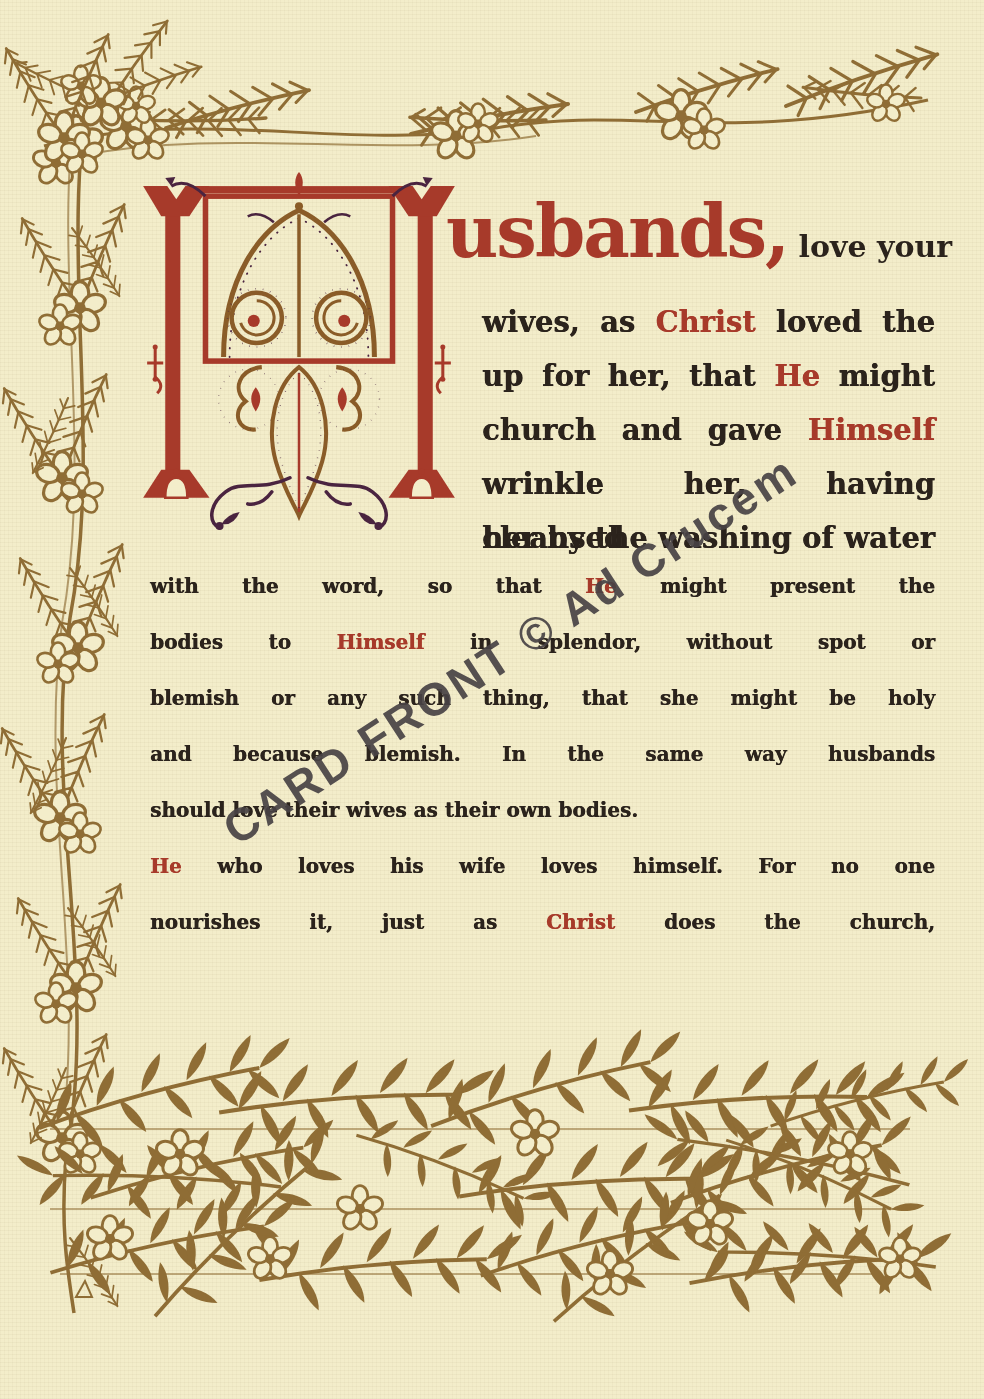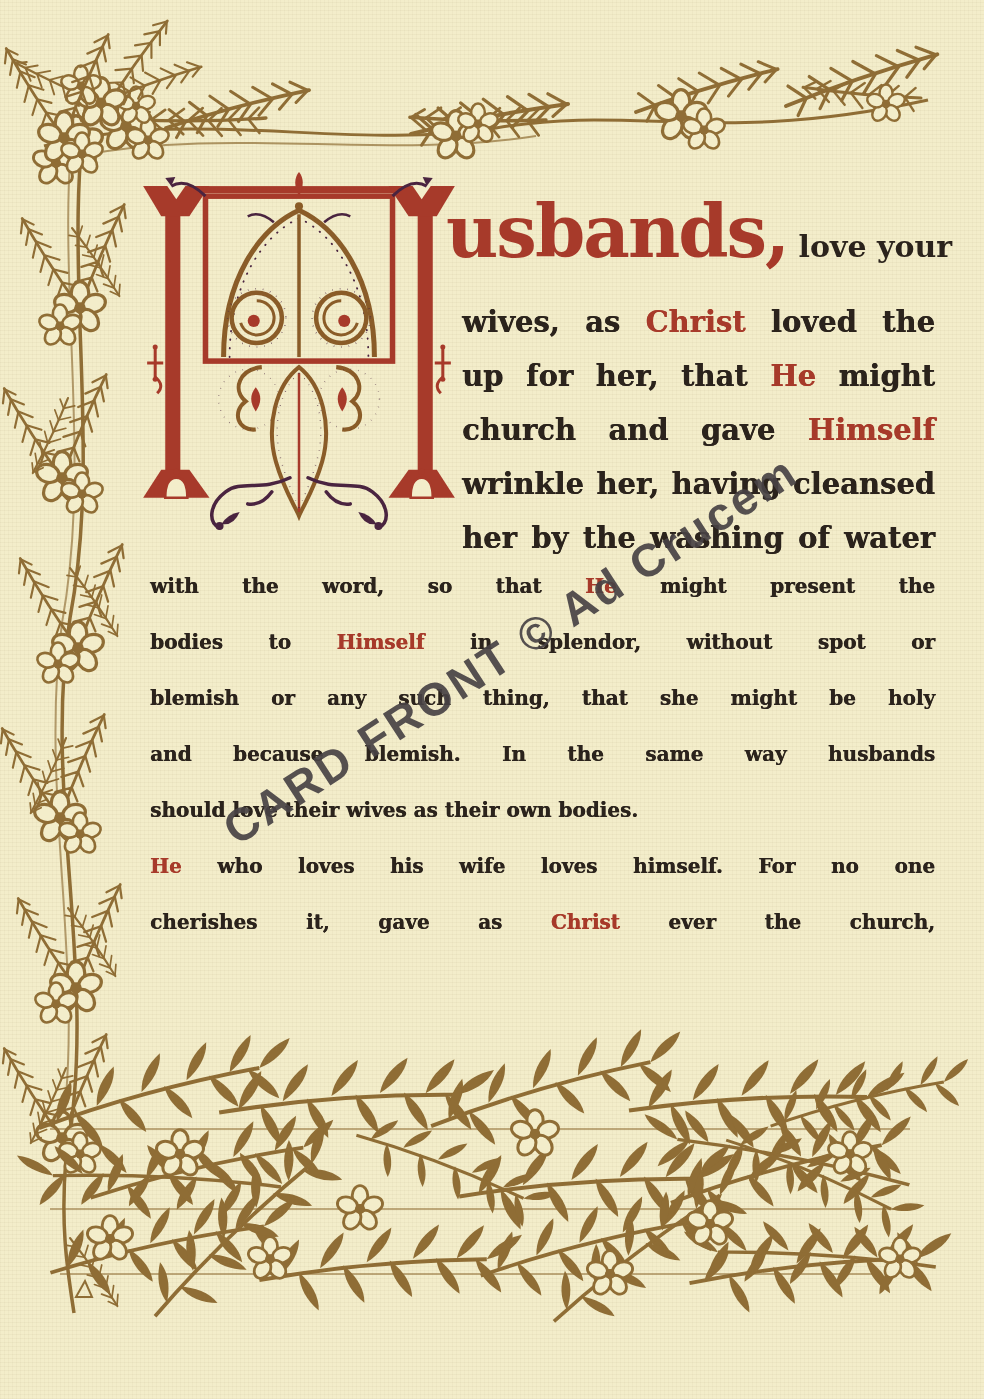--- a/index.html
+++ b/index.html
@@ -13,21 +13,21 @@
   svg.deco{position:absolute;overflow:visible;}
   .top-border{left:16px;top:48px;width:915px;height:140px;}
   .left-border{left:6px;top:58px;width:130px;height:1255px;}
   .bottom-border{left:30px;top:1058px;width:905px;height:262px;}
   .hinit{left:143px;top:168px;width:312px;height:354px;}
   .title-line{position:absolute;left:446px;top:196px;white-space:nowrap;line-height:1;}
   .title-big{font-size:72px;font-weight:700;color:#a73a2a;letter-spacing:-2px;}
   .title-rest{font-size:30px;font-weight:700;color:#2b231c;}
   .sr{font-size:0;position:absolute;}
   .verse-indent{position:absolute;left:462px;top:295px;width:473px;}
-  .verse-indent .vline{height:54px;line-height:54px;font-size:29px;}
+  .verse-indent .vline{height:54px;line-height:54px;font-size:29px;margin-left:20px;}
   .verse-full{position:absolute;left:150px;top:558px;width:785px;}
   .verse-full .vline{height:56px;line-height:56px;font-size:20px;}
   .vline{font-weight:700;color:#2b231c;text-align:justify;text-align-last:justify;
          text-shadow:0.4px 0 currentColor;}
   .vline.noj{text-align-last:left;}
   .red{color:#a73a2a;}
   .watermark{position:absolute;left:228px;top:806px;transform:rotate(-33deg);
              transform-origin:0 50%;font-family:"Liberation Sans", sans-serif;
              font-weight:700;font-size:46px;letter-spacing:3px;color:rgba(72,66,68,0.92);
              white-space:nowrap;z-index:30;}
@@ -260,18 +260,18 @@
     <div class="vline"><span>her by the washing of water</span></div>
   </div>
 
   <div class="verse-full z-text">
     <div class="vline"><span>with the word, so that </span><span class="red">He</span><span> might present the</span></div>
     <div class="vline"><span>bodies to </span><span class="red">Himself</span><span> in splendor, without spot or</span></div>
     <div class="vline"><span>blemish or any such thing, that she might be holy</span></div>
     <div class="vline"><span>and because blemish. In the same way husbands</span></div>
     <div class="vline noj"><span>should love their wives as their own bodies.</span></div>
     <div class="vline"><span class="red">He</span><span> who loves his wife loves himself. For no one</span></div>
-    <div class="vline"><span>cherishes it, gave as </span><span class="red">Christ</span><span> ever the church,</span></div>
+    <div class="vline"><span>nourishes it, just as </span><span class="red">Christ</span><span> does the church,</span></div>
   </div>
 
   <div class="watermark">CARD FRONT © Ad Crucem</div>
 
 </div>
 
 </body></html>

